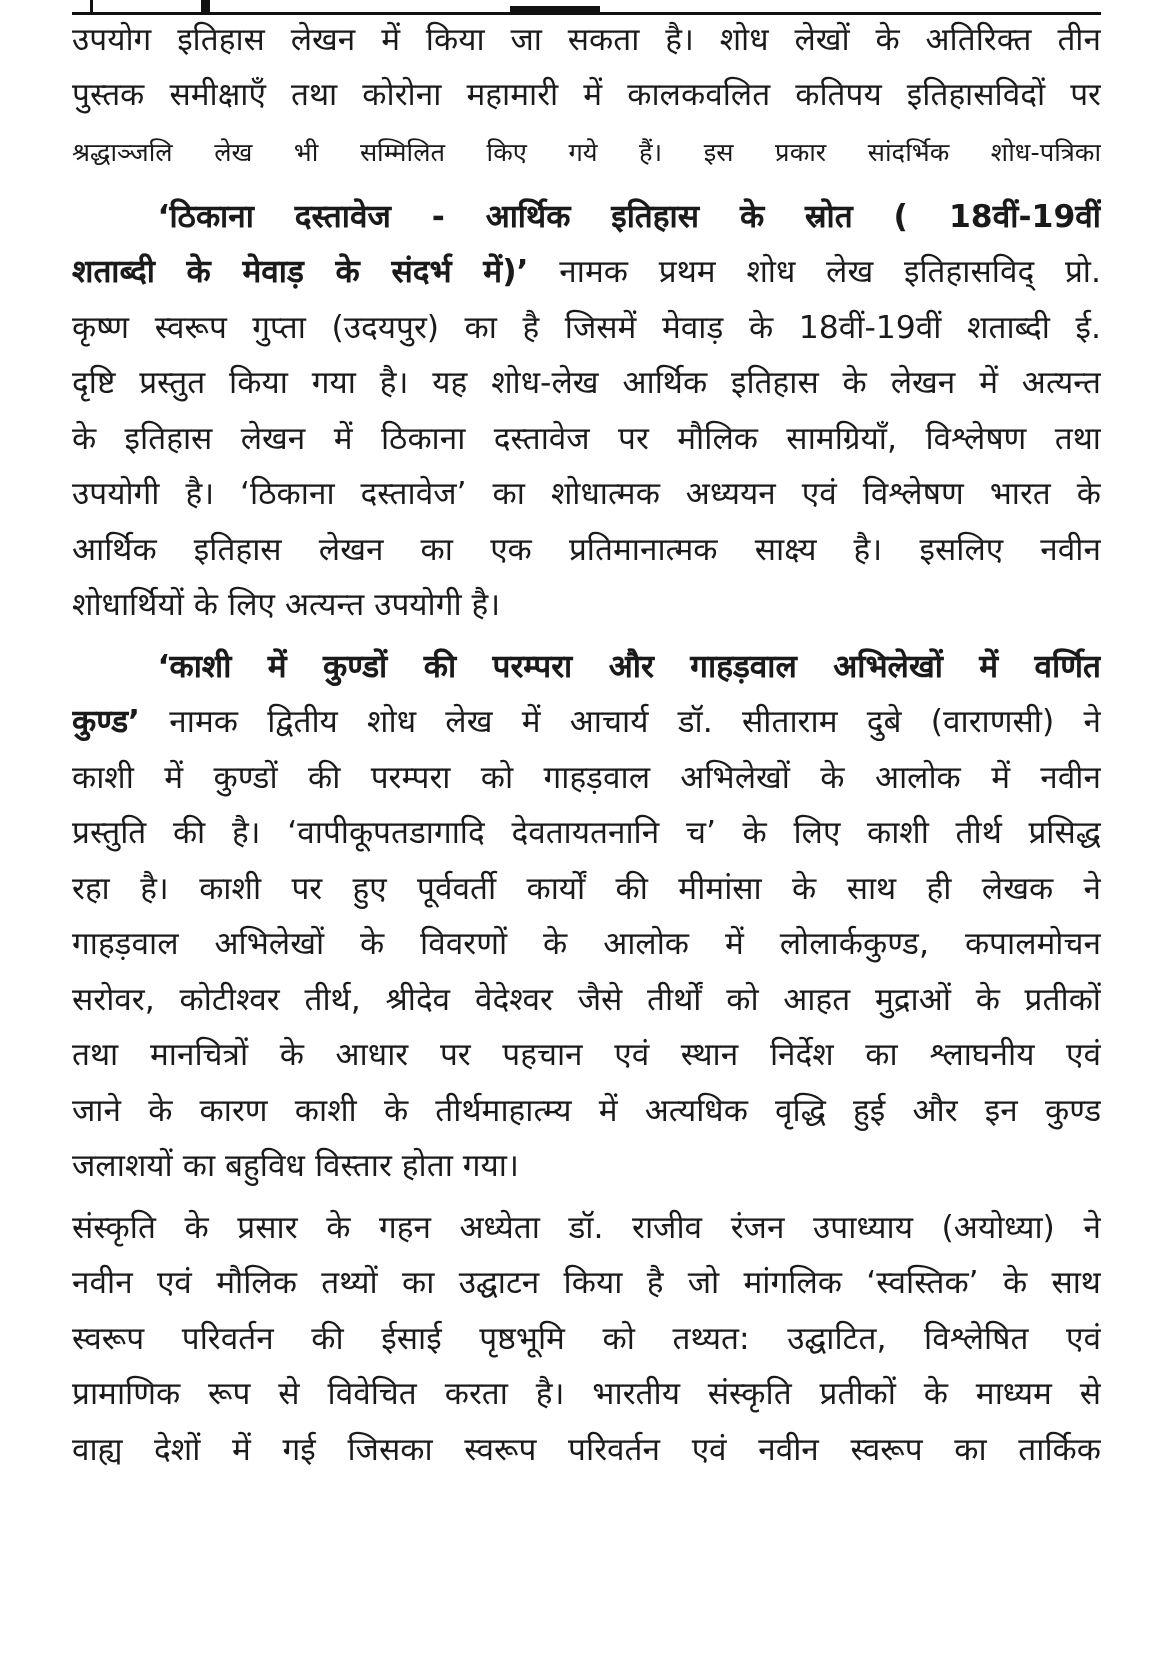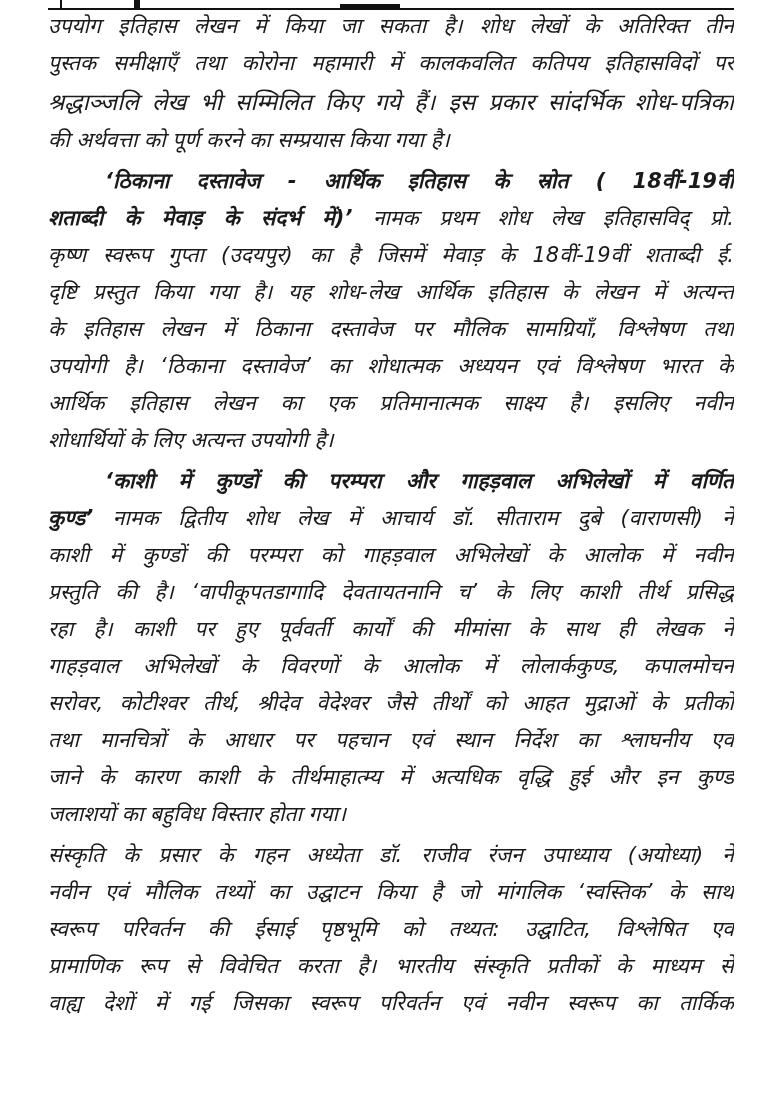--- a/index.html
+++ b/index.html
@@ -37,27 +37,26 @@
     }
     .line {
       display: block;
       height: 37px;
       line-height: 37px;
       font-size: 21px;
       white-space: nowrap;
       text-align: justify;
       text-align-last: justify;
       overflow: hidden;
-      font-style: italic;
     }
     .line.last {
       text-align-last: left;
     }
     .line.big {
-      font-size: 23px;
+      font-size: 17px;
       height: 40px;
       line-height: 40px;
     }
     .line.indent {
       padding-left: 57px;
     }
     .para-gap {
       height: 4px;
     }
     .b {
@@ -71,21 +70,20 @@
 <div class="top-cut-glyph" style="left:134px;width:6px;"></div>
 <div class="top-cut-glyph" style="left:340px;width:60px;height:4px;top:4px;"></div>
 <div class="top-rule"></div>
 
 <div class="page">
 
   <div>
     <span class="line">उपयोग इतिहास लेखन में किया जा सकता है। शोध लेखों के अतिरिक्त तीन</span>
     <span class="line">पुस्तक समीक्षाएँ तथा कोरोना महामारी में कालकवलित कतिपय इतिहासविदों पर</span>
     <span class="line big">श्रद्धाञ्जलि लेख भी सम्मिलित किए गये हैं। इस प्रकार सांदर्भिक शोध-पत्रिका</span>
-    <span class="line last">की अर्थवत्ता को पूर्ण करने का सम्प्रयास किया गया है।</span>
   </div>
 
   <div class="para-gap"></div>
 
   <div>
     <span class="line indent">
       <span class="b">‘ठिकाना दस्तावेज - आर्थिक इतिहास के स्रोत ( 18वीं-19वीं</span>
     </span>
     <span class="line">
       <span class="b">शताब्दी के मेवाड़ के संदर्भ में)’</span><span> नामक प्रथम शोध लेख इतिहासविद् प्रो.</span>

